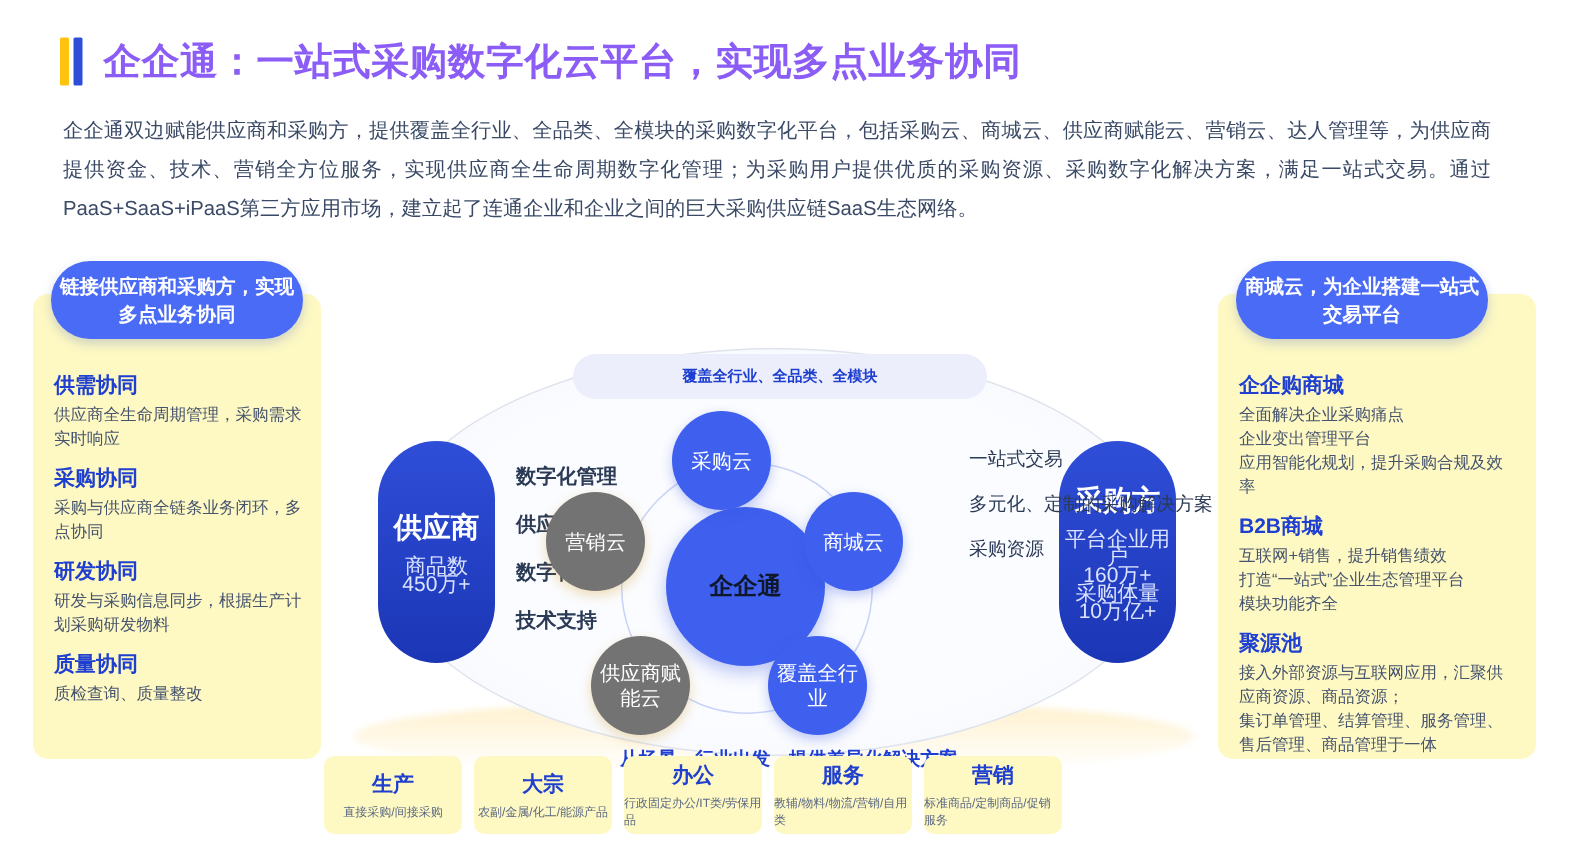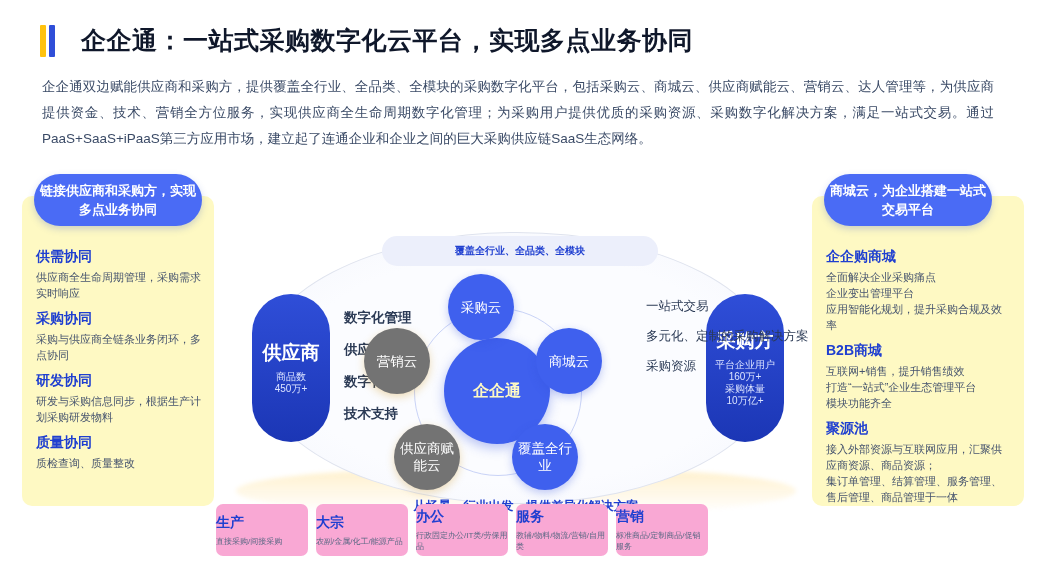--- a/index.html
+++ b/index.html
@@ -11,21 +11,21 @@
     overflow:hidden;
     position:relative;
   }
   .page{position:relative;width:1046px;height:577px;}
 
   
   .title-row{position:absolute;left:40px;top:24px;display:flex;align-items:center;}
   .title-bars{display:flex;gap:3px;margin-right:14px;}
   .bar1{width:6px;height:32px;background:#ffc20e;border-radius:1px;}
   .bar2{width:6px;height:32px;background:#2f4ed8;border-radius:1px;}
-  .title-text{font-size:25px;font-weight:bold;color:#0f172a;letter-spacing:.5px;margin-left:12px;}
+  .title-text{font-size:25px;font-weight:bold;color:#8b5cf6;letter-spacing:.5px;}
 
   .intro{position:absolute;left:42px;top:74px;width:952px;
     font-size:13.5px;line-height:26px;color:#3a4a66;text-align:justify;}
 
   
   .side{position:absolute;top:196px;width:192px;height:310px;
     background:#fef9c3;border-radius:10px;}
   .side.left{left:22px;}
   .side.right{left:812px;padding-left:20px;}
 
@@ -53,50 +53,50 @@
     display:flex;align-items:center;justify-content:center;}
 
   .ellipse{position:absolute;left:40px;top:56px;width:520px;height:270px;
     border:1px solid #dfe3ee;border-radius:50%;background:radial-gradient(ellipse at center,#fbfcff 60%,#f3f5fc 100%);}
 
   .pillar{position:absolute;top:118px;width:78px;height:148px;border-radius:39px;
     color:#fff;font-size:19px;font-weight:bold;display:flex;flex-direction:column;
     align-items:center;justify-content:center;line-height:22px;text-align:center;}
   .pillar.left{left:36px;background:linear-gradient(180deg,#2f4ed8,#1b36b5);}
   .pillar.right{left:490px;background:linear-gradient(180deg,#2f4ed8,#1b36b5);}
-  .pillar .note{font-size:10px;font-weight:normal;line-height:12px;margin-top:7px;color:#dbe3ff;}
+  .pillar .note{font-size:14px;font-weight:normal;line-height:12px;margin-top:7px;color:#dbe3ff;}
 
   .leftlist{position:absolute;left:128px;top:126px;font-size:13.5px;color:#2b3a55;line-height:32px;font-weight:bold;}
   .rightlist{position:absolute;left:430px;top:120px;font-size:12.5px;color:#2b3a55;line-height:20px;}
   .rightlist div{margin-bottom:10px;}
 
   .core{position:absolute;left:228px;top:162px;width:106px;height:106px;border-radius:50%;
-    background:#3f60ee;color:#fef9c3;display:flex;align-items:center;justify-content:center;
+    background:#3f60ee;color:#0f172a;display:flex;align-items:center;justify-content:center;
     font-size:16px;font-weight:bold;box-shadow:0 4px 12px rgba(50,80,220,.35);}
   .ring{position:absolute;left:198px;top:132px;width:166px;height:166px;border-radius:50%;
     border:1.5px solid #c9d3f7;}
 
   .node{position:absolute;border-radius:50%;display:flex;align-items:center;justify-content:center;
     text-align:center;font-size:13.5px;font-weight:normal;line-height:17px;color:#fff;}
   .n-blue{background:#3f60ee;box-shadow:0 3px 8px rgba(50,80,220,.3);}
   .n-yellow{background:#737373;box-shadow:0 3px 8px rgba(210,150,20,.3);color:#fff;}
 
   .n1{left:232px;top:98px;width:66px;height:66px;}    
   .n2{left:148px;top:152px;width:66px;height:66px;}   
   .n3{left:320px;top:152px;width:66px;height:66px;}   
   .n4{left:178px;top:248px;width:66px;height:66px;}   
   .n5{left:296px;top:248px;width:66px;height:66px;}   
 
   .bottom-note{position:absolute;left:150px;top:322px;width:320px;text-align:center;
     font-size:12.5px;color:#1f3fd0;font-weight:bold;}
 
   
   .cards{position:absolute;left:216px;top:504px;display:flex;gap:8px;}
-  .card{width:92px;height:52px;background:#f9a8d4;border-radius:7px;
-    display:flex;flex-direction:column;align-items:flex-start;justify-content:center;}
+  .card{width:92px;height:52px;background:#fef9c3;border-radius:7px;
+    display:flex;flex-direction:column;align-items:center;justify-content:center;}
   .card .t{font-size:14px;font-weight:bold;color:#1f3fd0;}
   .card .s{font-size:8px;color:#5a6884;margin-top:4px;}
 
   .shade{position:absolute;left:236px;top:468px;width:560px;height:46px;
     background:linear-gradient(180deg,rgba(255,214,110,.35),rgba(255,214,110,0));
     border-radius:50%/60%;filter:blur(2px);}
 </style>
 </head>
 <body>
 

